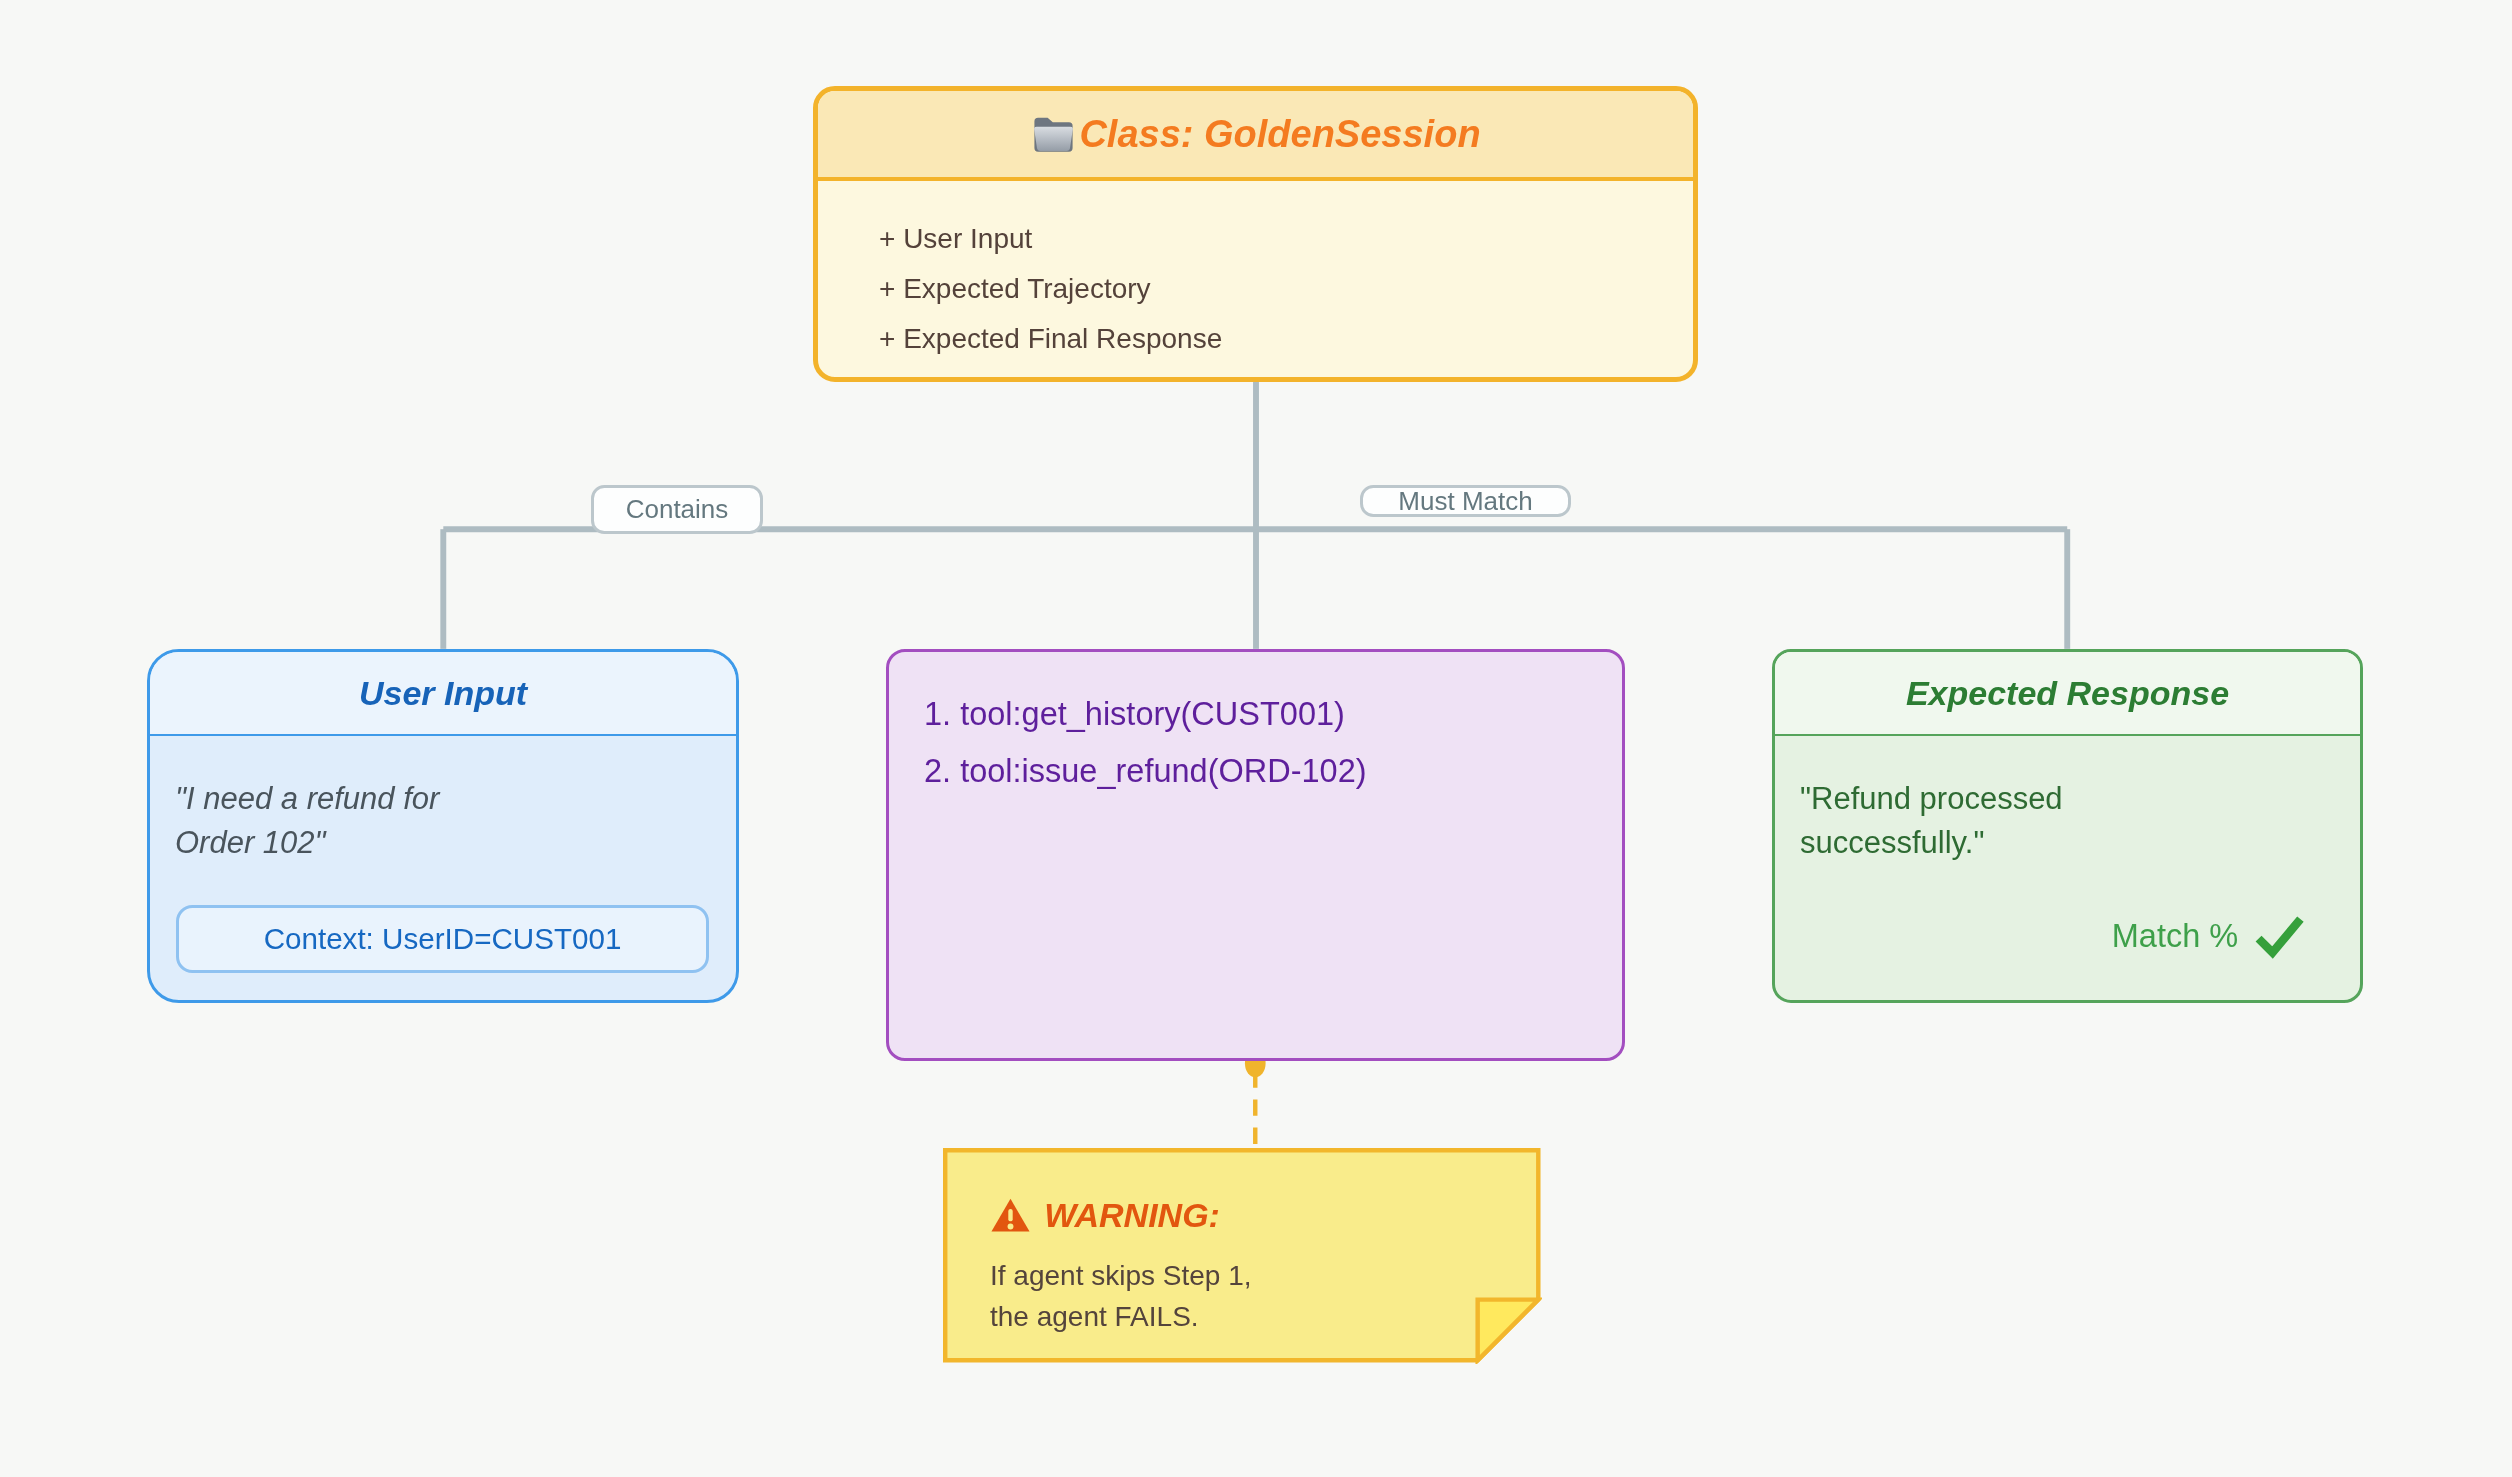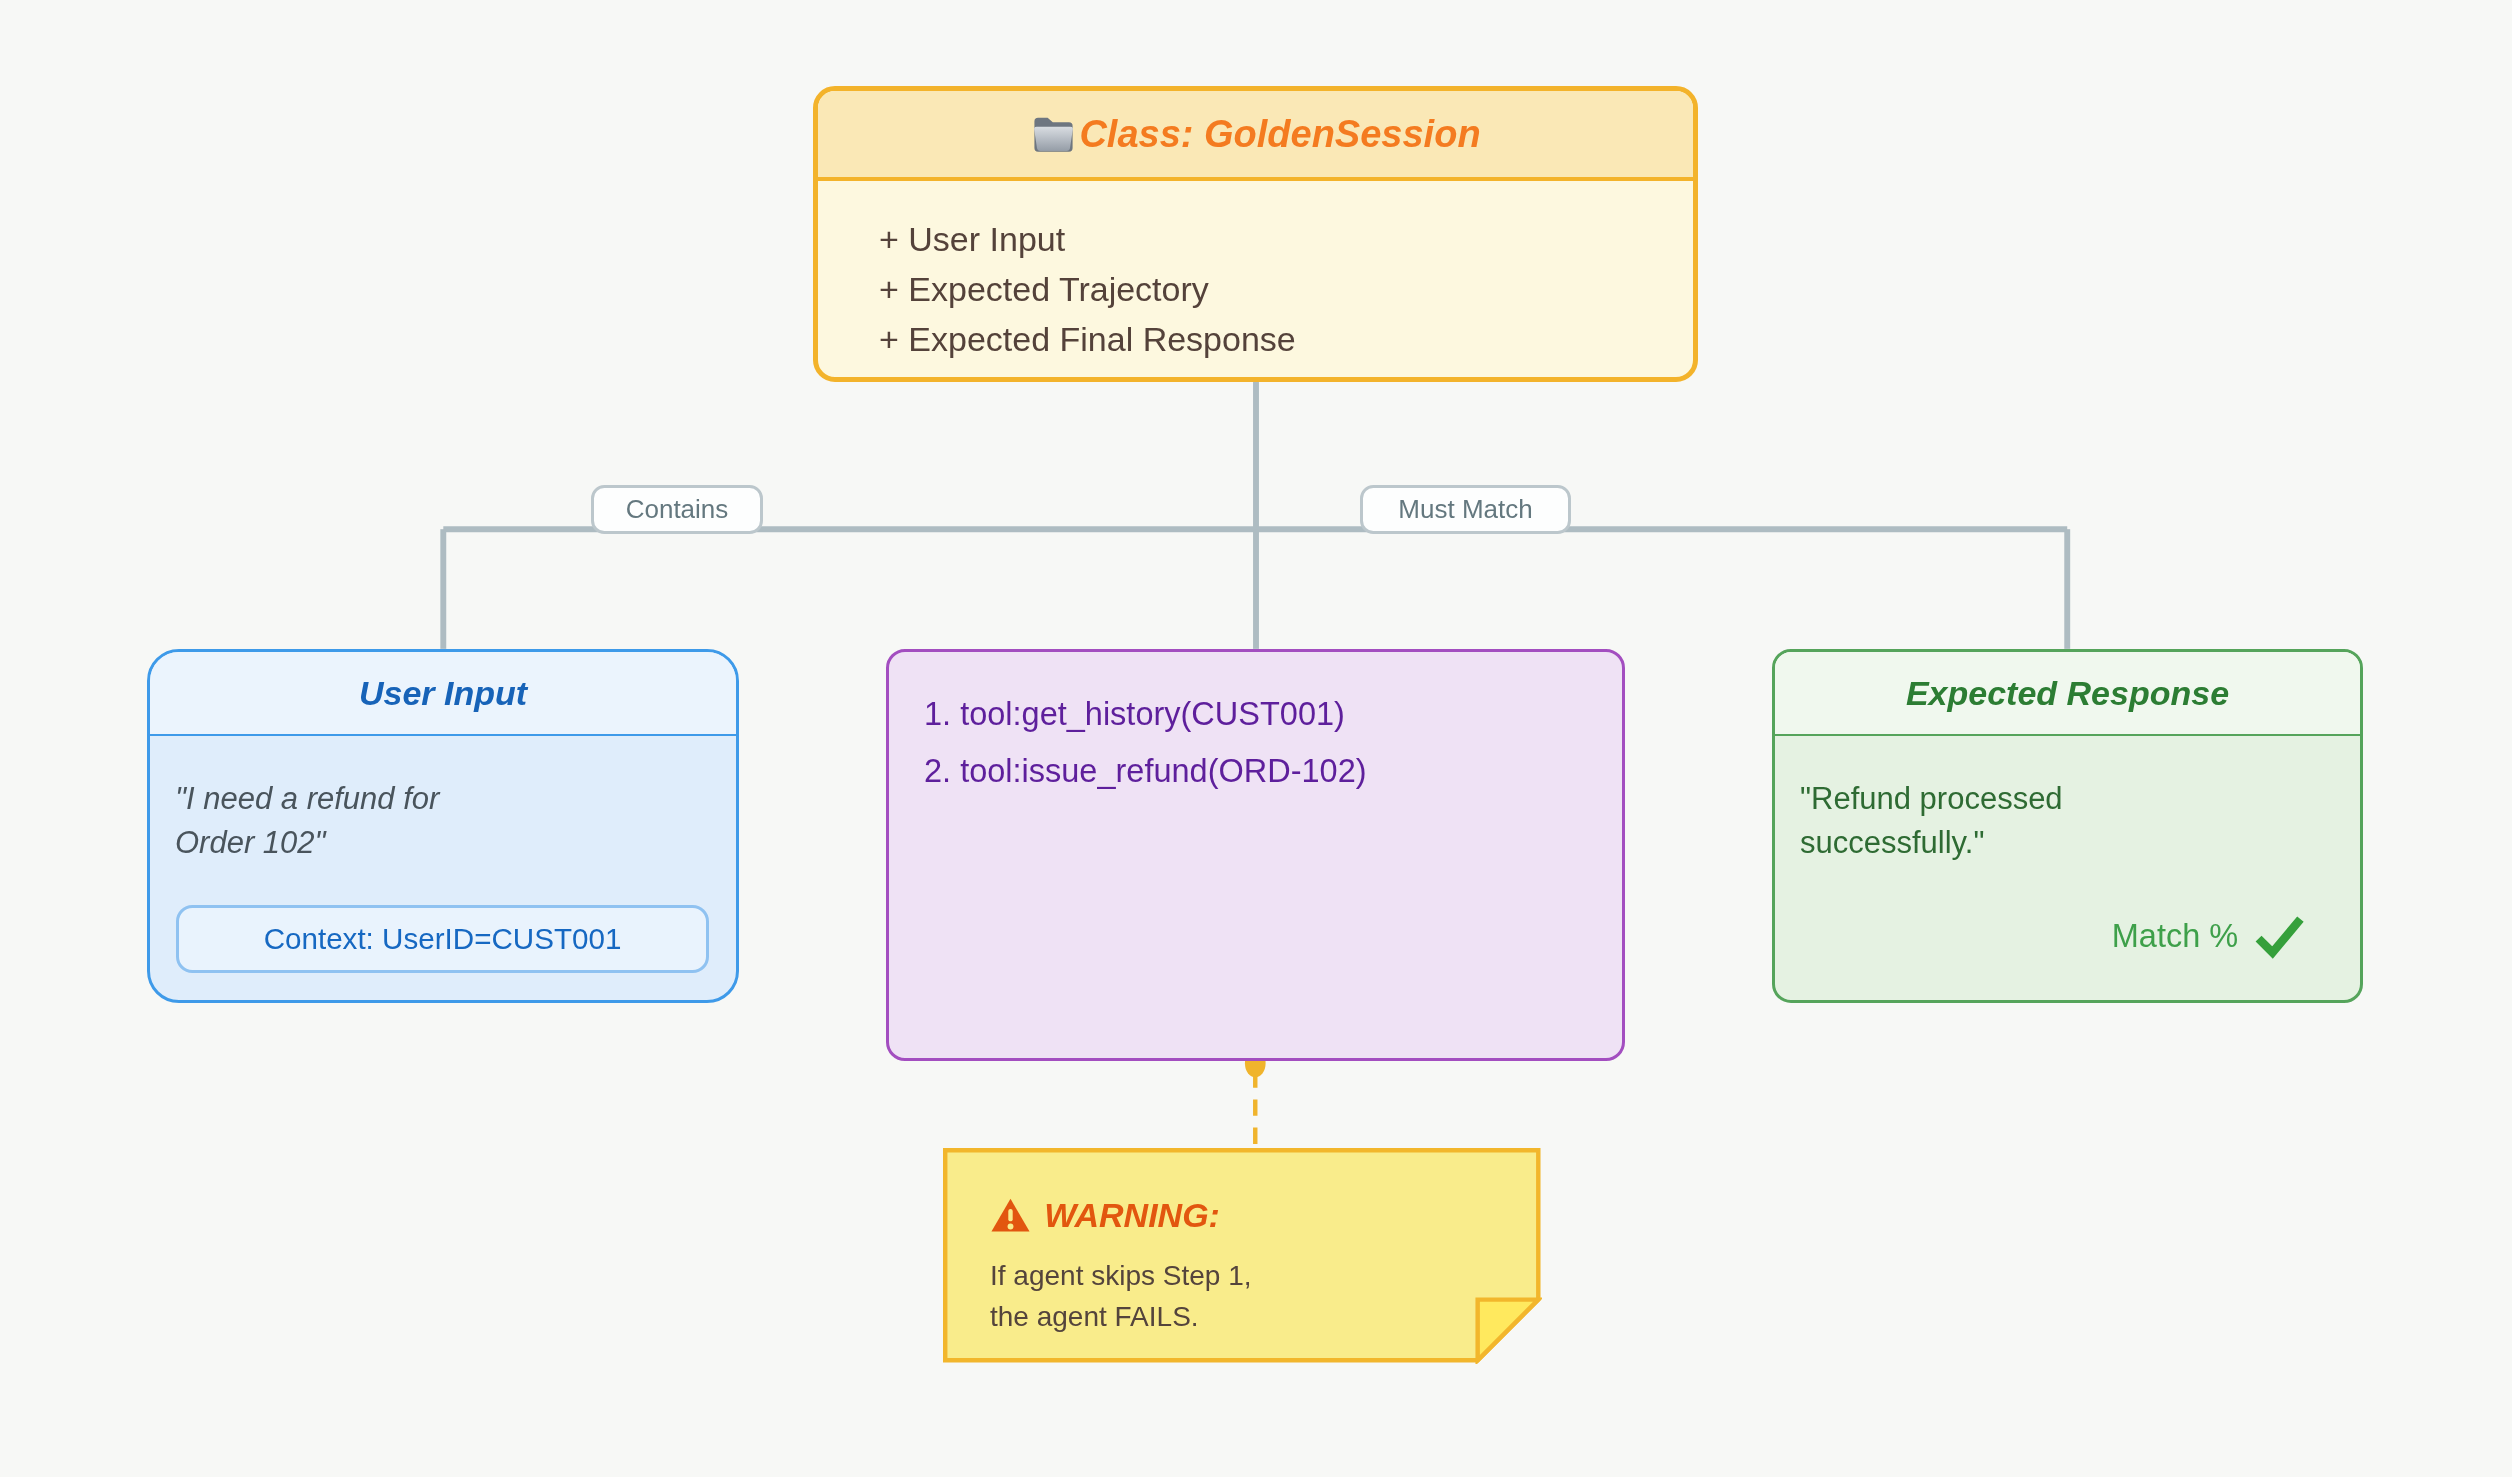--- a/index.html
+++ b/index.html
@@ -7,33 +7,33 @@
   #canvas{position:absolute;inset:0;width:2512px;height:1478px;background:#f7f8f6;overflow:hidden;}
 
   
   #edge-layer{position:absolute;left:0;top:0;width:2512px;height:1478px;}
 
   
   .edge-pill{position:absolute;box-sizing:border-box;background:#fdfefe;border:3px solid #bcc7cc;
     border-radius:13.3px;display:flex;align-items:center;justify-content:center;
     color:#64787f;font-size:26px;font-weight:400;}
   #pill-contains{left:591px;top:485px;width:172px;height:49px;}
-  #pill-mustmatch{left:1360px;top:485px;width:211px;height:49px;}
+  #pill-mustmatch{left:1360px;top:485px;width:211px;height:32px;}
 
   
   .node{position:absolute;box-sizing:border-box;border-radius:22px;overflow:hidden;}
   .node .hdr{display:flex;align-items:center;justify-content:center;gap:2px;
     font-weight:bold;font-style:italic;}
   .node .bdy{position:relative;}
 
   
   #class-box{left:813px;top:86px;width:885px;height:296px;border:5.9px solid #f3b32b;background:#fdf8df;}
   #class-box .hdr{height:86px;background:#fae8b6;border-bottom:4.4px solid #f3b32b;
     font-size:38px;color:#f47b20;}
-  #class-box .bdy{padding:33px 0 0 61px;font-size:34px;color:#54423a;line-height:50px;}
+  #class-box .bdy{padding:33px 0 0 61px;font-size:28px;color:#54423a;line-height:50px;}
 
   
   #input-box{left:147px;top:649px;width:592px;height:354px;border:3.7px solid #3e9ae9;background:#dfedfb;border-radius:32px;}
   #input-box .hdr{height:82px;background:#ebf4fd;border-bottom:2.2px solid #3e9ae9;font-size:34px;color:#1763b8;}
   #input-box .bdy{padding:41px 0 0 25px;font-size:31px;font-style:italic;font-weight:300;
     color:#49545c;line-height:44px;}
 
   
   #traj-box{left:886px;top:649px;width:739px;height:412px;border:3.7px solid #a34ec0;background:#efe2f5;border-radius:19px;}
   #traj-box .hdr{height:82px;background:#f8eefa;border-bottom:2.2px solid #a34ec0;font-size:34px;color:#7c1fa6;}

